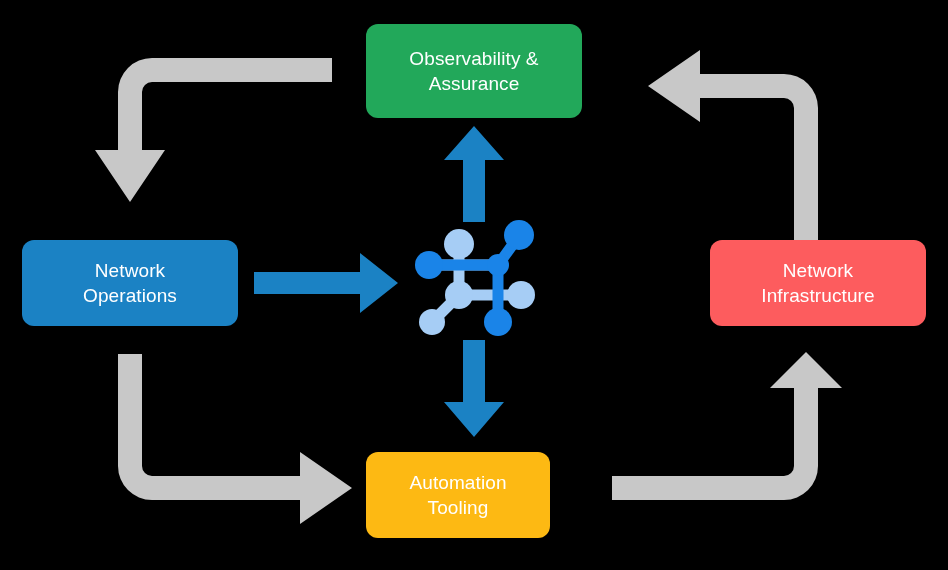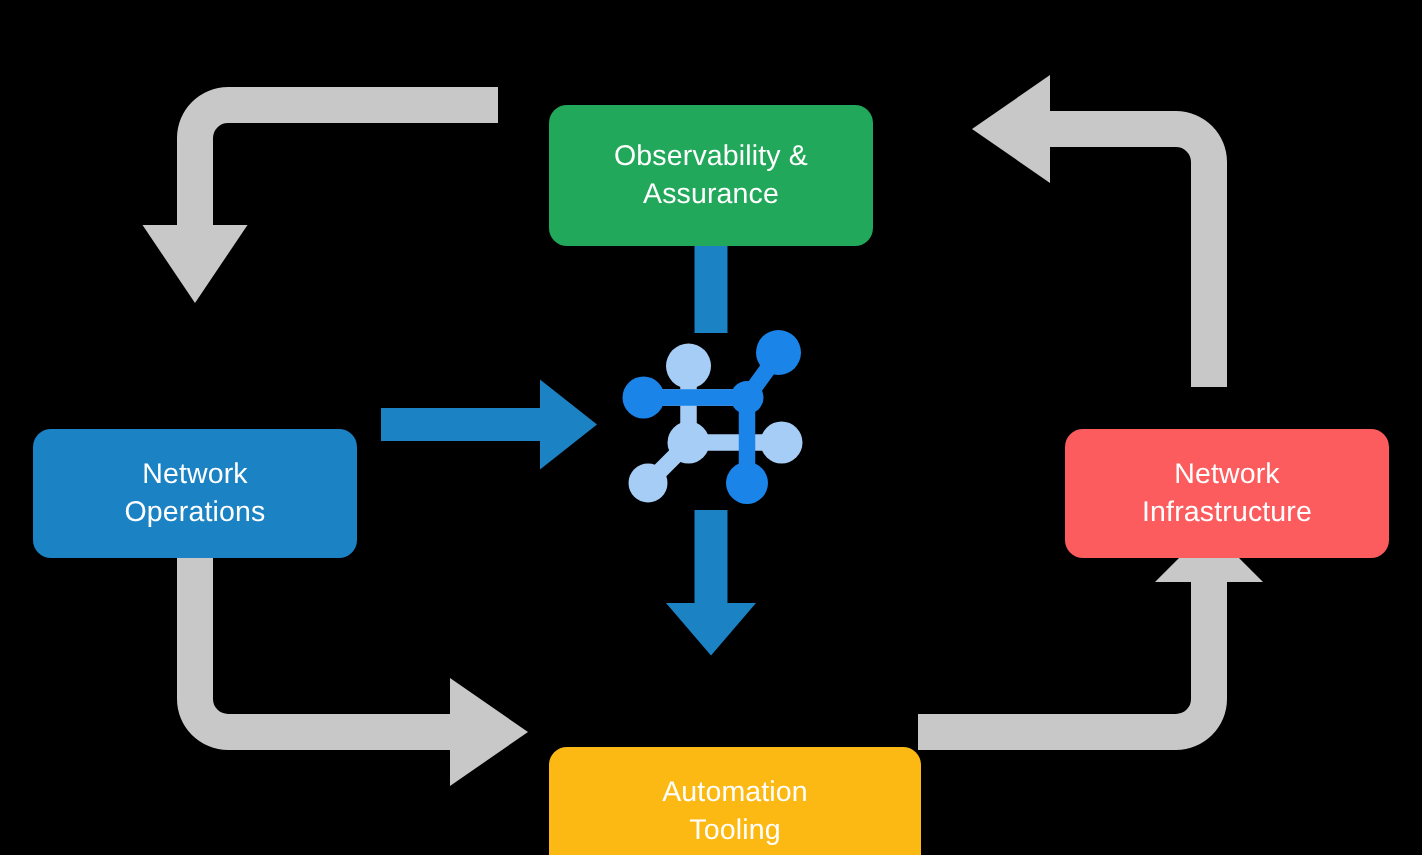--- a/index.html
+++ b/index.html
@@ -37,21 +37,20 @@
     border-radius: 12px;
     color: #ffffff;
     font-size: 19px;
     line-height: 1.32;
     font-weight: 400;
     letter-spacing: 0.1px;
     box-sizing: border-box;
     padding: 4px 10px;
     white-space: pre-line;
     font-family: "Liberation Sans", sans-serif;
-    margin-top: 46px;
   }
   #box-observability {
     left: 366px;
     top: 24px;
     width: 216px;
     height: 94px;
   }
   #box-operations {
     left: 22px;
     top: 240px;
@@ -60,21 +59,21 @@
   }
   #box-infrastructure {
     left: 710px;
     top: 240px;
     width: 216px;
     height: 86px;
   }
   #box-automation {
     left: 366px;
     top: 452px;
-    width: 248px;
+    width: 184px;
     height: 86px;
   }
 </style>
 </head>
 <body>
 
 <div id="diagram-root">
 
   <svg id="diagram-svg" viewBox="0 0 948 570" xmlns="http://www.w3.org/2000/svg">
 

